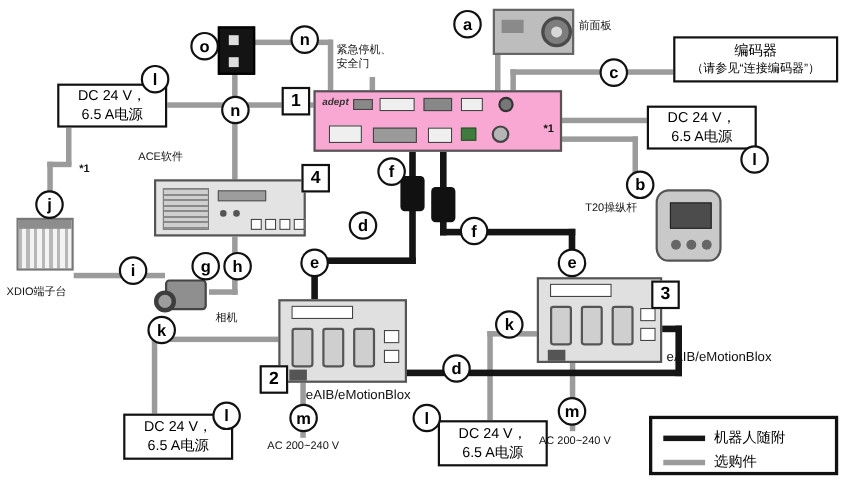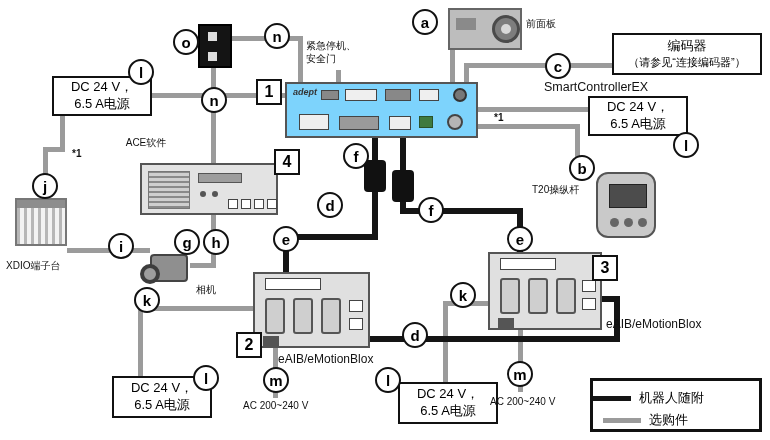--- a/index.html
+++ b/index.html
@@ -75,21 +75,21 @@
     <div class="part" style="left:8px;top:6px;width:9px;height:9px;background:#dedede"></div>
     <div class="part" style="left:8px;top:26px;width:9px;height:9px;background:#dedede"></div>
   </div>
 
   <div class="device" style="left:448px;top:8px;width:74px;height:42px;background:#bdbdbd;border-color:#666">
     <div class="part" style="left:6px;top:8px;width:20px;height:12px;background:#8a8a8a"></div>
     <div class="part" style="left:42px;top:5px;width:28px;height:28px;border-radius:50%;background:#7d7d7d;border:3px solid #4a4a4a"></div>
     <div class="part" style="left:51px;top:14px;width:10px;height:10px;border-radius:50%;background:#d8d8d8"></div>
   </div>
 
-  <div class="device" style="left:285px;top:82px;width:193px;height:56px;background:#7dd3fc">
+  <div class="device" style="left:285px;top:82px;width:226px;height:56px;background:#f9a8d4">
     <div class="plain" style="left:6px;top:3px;font-size:9px;font-style:italic;font-weight:bold;color:#333">adept</div>
     <div class="part" style="left:34px;top:6px;width:18px;height:10px;background:#888;border:1px solid #444"></div>
     <div class="part" style="left:58px;top:5px;width:32px;height:12px;background:#efefef;border:1px solid #444"></div>
     <div class="part" style="left:98px;top:5px;width:26px;height:12px;background:#888;border:1px solid #444"></div>
     <div class="part" style="left:132px;top:5px;width:20px;height:12px;background:#efefef;border:1px solid #444"></div>
     <div class="part" style="left:166px;top:4px;width:14px;height:14px;border-radius:50%;background:#777;border:2px solid #333"></div>
     <div class="part" style="left:12px;top:30px;width:30px;height:16px;background:#efefef;border:1px solid #444"></div>
     <div class="part" style="left:52px;top:32px;width:40px;height:14px;background:#9a9a9a;border:1px solid #444"></div>
     <div class="part" style="left:102px;top:32px;width:22px;height:14px;background:#efefef;border:1px solid #444"></div>
     <div class="part" style="left:132px;top:32px;width:14px;height:12px;background:#3f7a3f;border:1px solid #2a522a"></div>
@@ -166,41 +166,40 @@
     <span>编码器</span>
     <span class="small">（请参见“连接编码器”）</span>
   </div>
 
   <div class="plain" style="left:306px;top:40px">
     <div>紧急停机、</div>
     <div>安全门</div>
   </div>
 
   <div class="plain" style="left:526px;top:18px">前面板</div>
-  <div class="plain" style="left:544px;top:80px;font-size:12.5px">SmartControllerEX</div>
 
   <div class="plain" style="left:98px;top:137px;width:96px;text-align:center;white-space:normal">
     <div>ACE软件</div>
   </div>
 
   <div class="plain" style="left:532px;top:184px">T20操纵杆</div>
   <div class="plain" style="left:6px;top:260px">XDIO端子台</div>
   <div class="plain" style="left:196px;top:284px">相机</div>
 
   <div class="plain" style="left:278px;top:352px;font-size:12px">eAIB/eMotionBlox</div>
   <div class="plain" style="left:606px;top:317px;font-size:12px">eAIB/eMotionBlox</div>
 
   <div class="plain" style="left:243px;top:400px">AC 200~240 V</div>
   <div class="plain" style="left:490px;top:396px">AC 200~240 V</div>
 
   <div class="plain" style="left:72px;top:148px;font-weight:bold">*1</div>
   <div class="plain" style="left:494px;top:112px;font-weight:bold">*1</div>
 
   <div class="legendbox">
-    <div class="legendrow" style="left:0;top:8px">
+    <div class="legendrow" style="left:10px;top:8px">
       <span class="lsample" style="background:#151515"></span>
       <span>机器人随附</span>
     </div>
     <div class="legendrow" style="left:10px;top:30px">
       <span class="lsample" style="background:#9b9b9b"></span>
       <span>选购件</span>
     </div>
   </div>
 
   <div class="callout" style="left:412px;top:9px">a</div>

